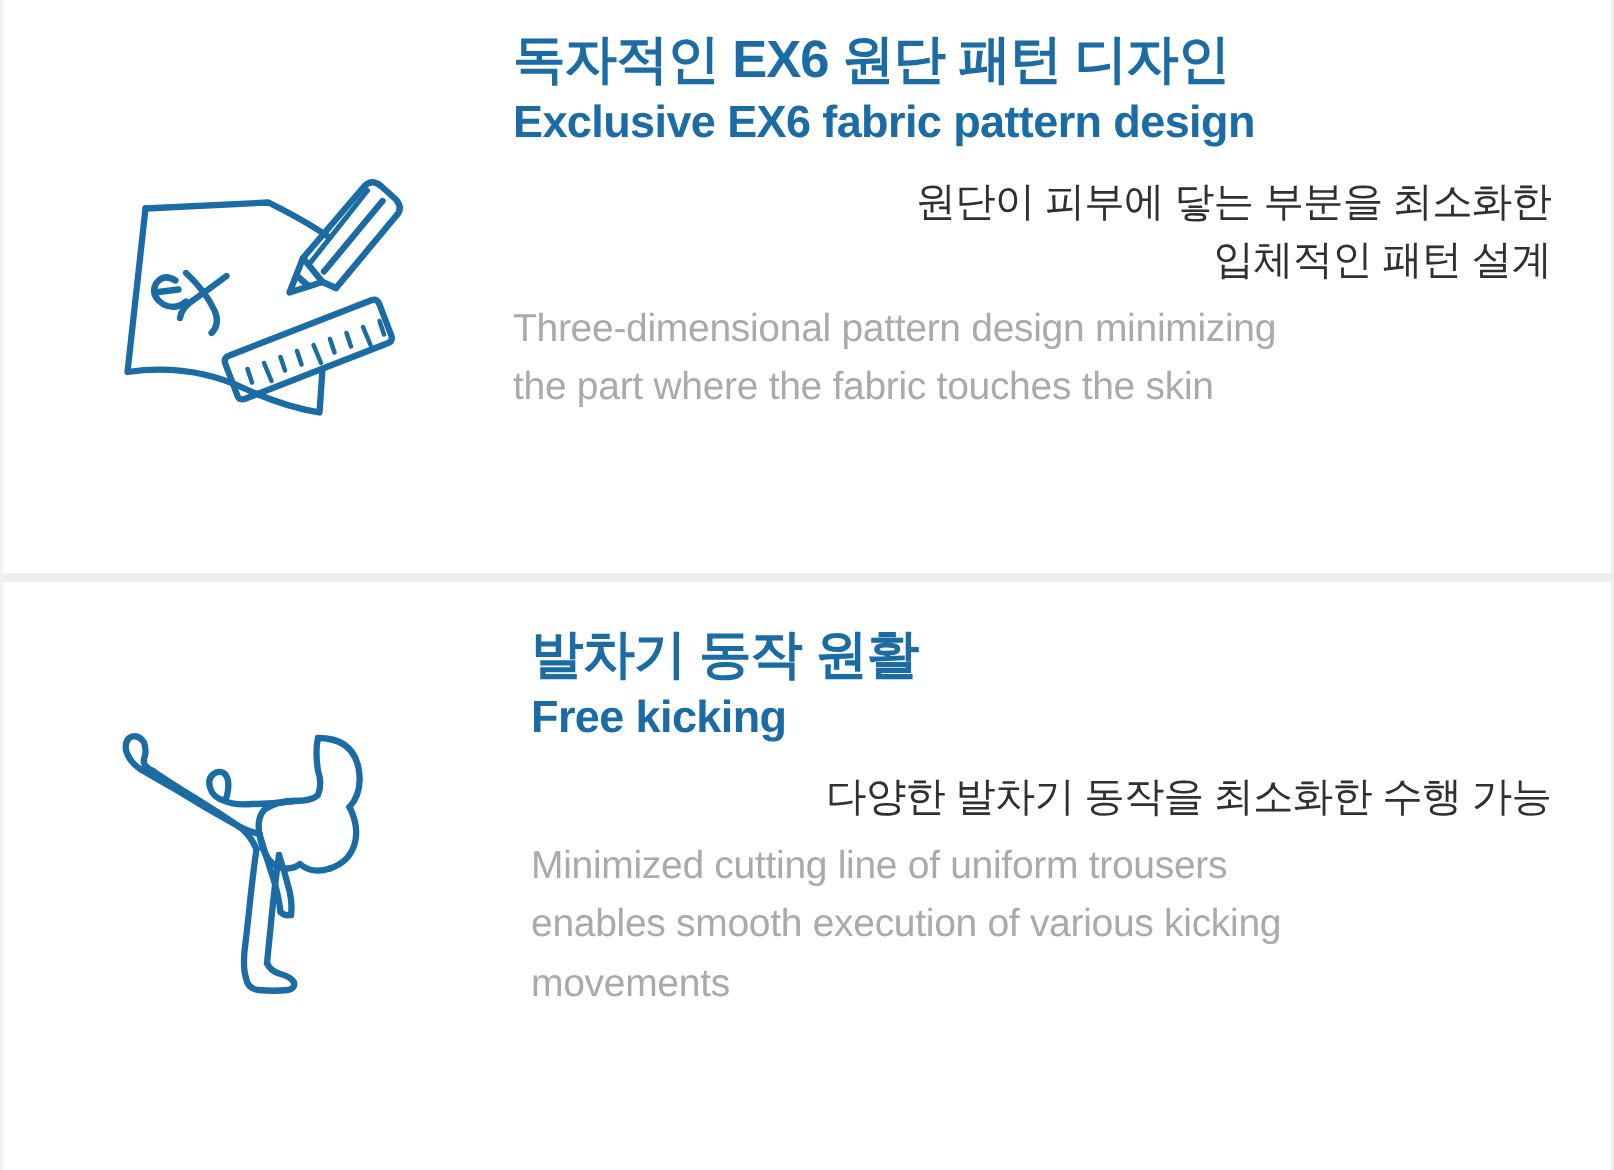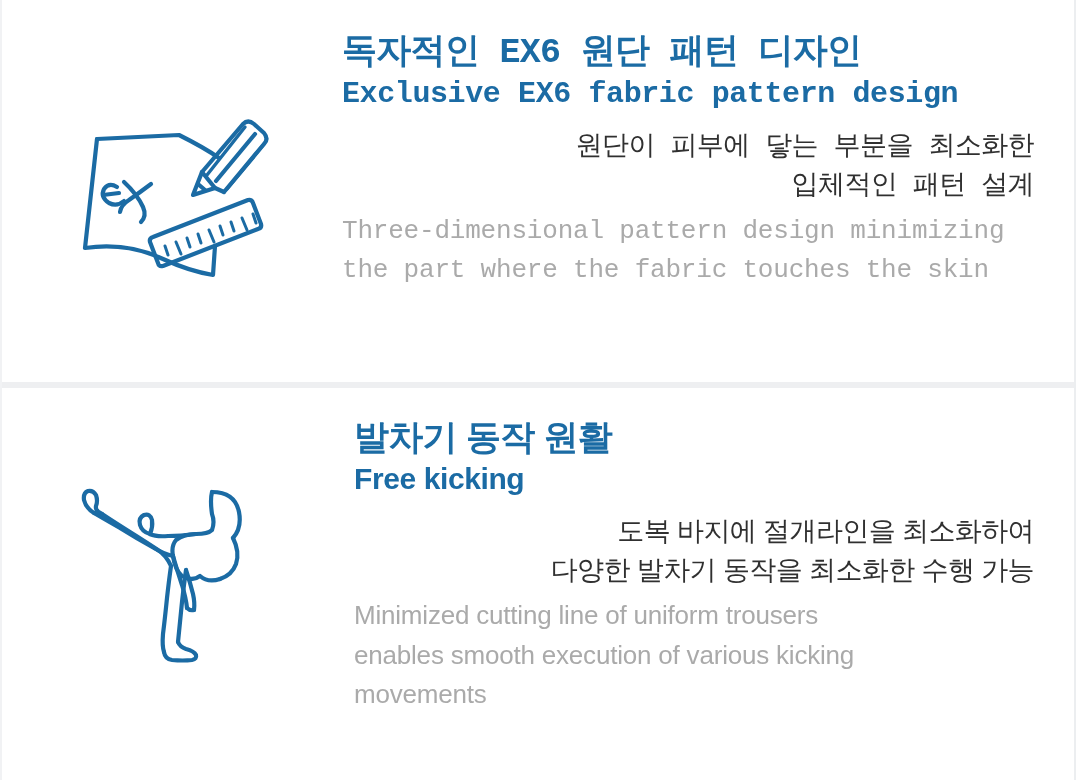--- a/index.html
+++ b/index.html
@@ -57,21 +57,21 @@
 
   .icon-cell svg {
     display: block;
   }
 
   .text-cell {
     flex: 1 1 auto;
     padding-right: 40px;
     box-sizing: border-box;
   }
-  .block-1 .text-cell { padding-top: 32px; font-family: Liberation Mono, monospace; }
+  .block-1 .text-cell { padding-top: 19px; }
   .block-2 .text-cell { padding-top: 28px; }
 
   .title-ko {
     font-size: 35px;
     font-weight: bold;
     color: #1b6ba4;
     line-height: 1.22;
     letter-spacing: -0.7px;
     margin: 0;
     white-space: nowrap;
@@ -199,21 +199,20 @@
           <path d="M114 100 Q118 112 121 124 Q123 133 122 140"></path>
           <path d="M115 138 Q118 141 122 140"></path>
         </g>
       </svg>
     </div>
 
     <div class="text-cell">
       <h2 class="title-ko">발차기 동작 원활</h2>
       <h3 class="title-en">Free kicking</h3>
       <p class="desc-ko">
-        <span class="line">도복 바지에 절개라인을 최소화하여</span>
         <span class="line">다양한 발차기 동작을 최소화한 수행 가능</span>
       </p>
       <p class="desc-en">
         <span class="line">Minimized cutting line of uniform trousers</span>
         <span class="line">enables smooth execution of various kicking</span>
         <span class="line">movements</span>
       </p>
     </div>
   </section>
 

